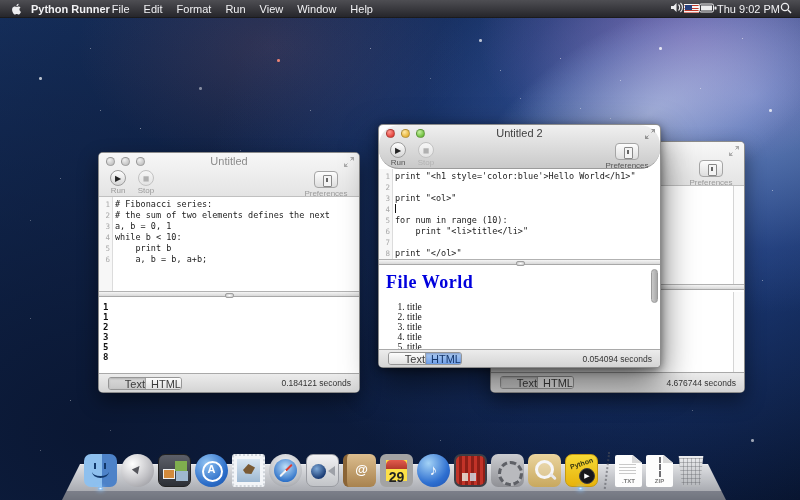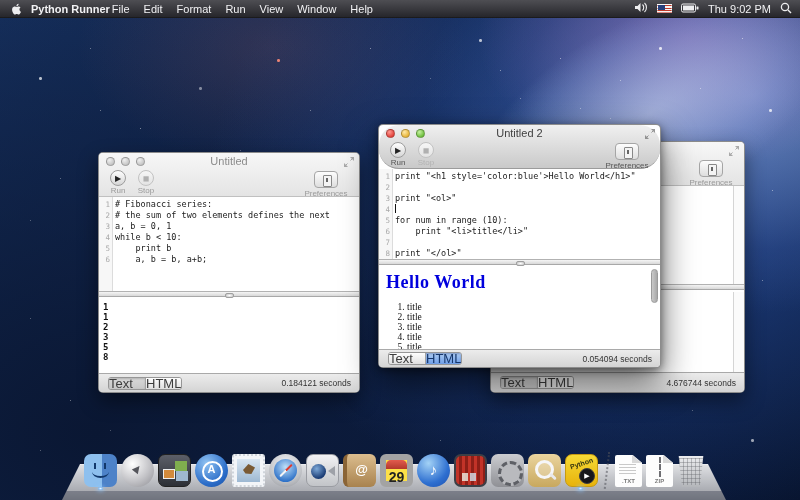--- a/index.html
+++ b/index.html
@@ -43,21 +43,21 @@
       30px 202px 0 0 rgba(255,255,255,.4), 440px 422px 0 0 rgba(255,255,255,.4); }
 
   
   .menubar { position:absolute; left:0; top:0; width:800px; height:18px; z-index:50;
     background:linear-gradient(#4e4e53,#26262b); border-bottom:1px solid rgba(0,0,0,.65);
     display:flex; align-items:center; color:#f2f2f4; font-size:11px; }
   .menubar .apple { margin:0 8px 0 10px; display:flex; align-items:center; }
   .menubar .appname { font-weight:bold; margin-right:2px; }
   .menubar .mitem { margin-right:14px; }
   .menubar .spacer { flex:1; }
-  .status { display:flex; align-items:center; gap:9px; margin-right:8px; }
+  .status { display:flex; align-items:center; margin-right:8px; }
   .flag { width:15px; height:9px; border:0.5px solid rgba(255,255,255,.4); position:relative;
     background:repeating-linear-gradient(180deg,#c0392b 0 1.3px,#f5f5f5 1.3px 2.6px); }
   .flag::before { content:""; position:absolute; left:0; top:0; width:7px; height:5px; background:#27407c; }
   .clock { font-size:11px; }
 
   
   .window { position:absolute; border:1px solid rgba(0,0,0,.45); border-radius:5px; overflow:hidden;
     background:#fff; }
   .w-front { box-shadow:0 14px 34px rgba(0,0,0,.6), 0 2px 8px rgba(0,0,0,.45); }
   .w-back  { box-shadow:0 8px 20px rgba(0,0,0,.45); }
@@ -111,21 +111,21 @@
     margin:5px 0 0 7px; letter-spacing:0.5px; }
   .html-out ol { font-family:"Liberation Serif",serif; font-size:9.5px; line-height:10px;
     margin:9px 0 0 0; padding-left:28px; color:#111; }
   .scrolltrack { position:absolute; right:0; top:0; bottom:0; width:11px; background:#fbfbfb; border-left:1px solid #d5d5d5; }
   .scrollthumb { position:absolute; right:2px; top:2px; width:7px; height:34px; border-radius:4px;
     background:linear-gradient(90deg,#c9c9c9,#a8a8a8); border:1px solid #9a9a9a; }
 
   .footer { position:absolute; left:0; right:0; bottom:0; border-top:1px solid #a9a9a9;
     background:linear-gradient(#ececec,#d4d4d4); display:flex; align-items:center; }
   .seg { display:flex; margin-left:9px; border:1px solid #969696; border-radius:3px; overflow:hidden; height:13px; }
-  .segbtn { width:36px; font-size:13px; line-height:12px; text-align:left; color:#3c3c3c;
+  .segbtn { width:36px; font-size:11px; line-height:12px; text-align:right; color:#3c3c3c;
     background:linear-gradient(#fdfdfd,#e0e0e0); }
   .segbtn + .segbtn { border-left:1px solid #a2a2a2; }
   .segbtn.sel-gray { background:linear-gradient(#d9d9d9,#c7c7c7); box-shadow:inset 0 1px 2px rgba(0,0,0,.18); }
   .segbtn.sel-blue { background:linear-gradient(#aecdf2,#6f9ee8); color:#15366b; box-shadow:inset 0 1px 2px rgba(0,0,60,.25); }
   .ftime { margin-left:auto; margin-right:8px; font-size:8.5px; color:#333; }
 
   
   .dock-shelf { position:absolute; left:62px; top:464px; width:664px; height:36px; z-index:40;
     background:linear-gradient(#e9e9eb 0%, #c6c7cb 45%, #9fa0a6 100%);
     clip-path:polygon(18px 0, calc(100% - 18px) 0, 100% 100%, 0 100%);
@@ -381,21 +381,21 @@
       <div class="crow"><span class="ln">2</span><span class="ct"></span></div>
       <div class="crow"><span class="ln">3</span><span class="ct">print "&lt;ol&gt;"</span></div>
       <div class="crow"><span class="ln">4</span><span class="ct"></span><span class="caret"></span></div>
       <div class="crow"><span class="ln">5</span><span class="ct">for num in range (10):</span></div>
       <div class="crow"><span class="ln">6</span><span class="ct">    print "&lt;li&gt;title&lt;/li&gt;"</span></div>
       <div class="crow"><span class="ln">7</span><span class="ct"></span></div>
       <div class="crow"><span class="ln">8</span><span class="ct">print "&lt;/ol&gt;"</span></div>
     </div>
     <div class="splitter" style="top:134px;"></div>
     <div class="outpane html-out" style="top:142px; height:84px;">
-      <h1 style="color:#0000dd;">Hello World</h1>
+      <h1 style="color:#0000dd;">File World</h1>
       <ol>
         <li>title</li>
         <li>title</li>
         <li>title</li>
         <li>title</li>
         <li>title</li>
 
       </ol>
       <div class="scrollthumb"></div>
     </div>

